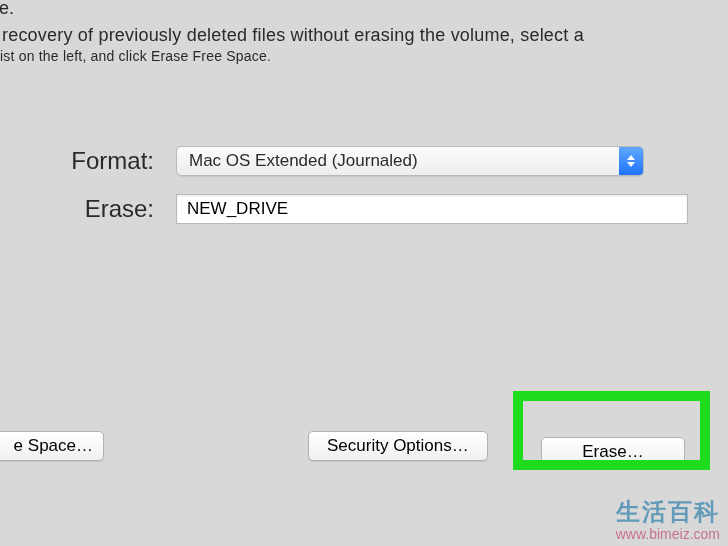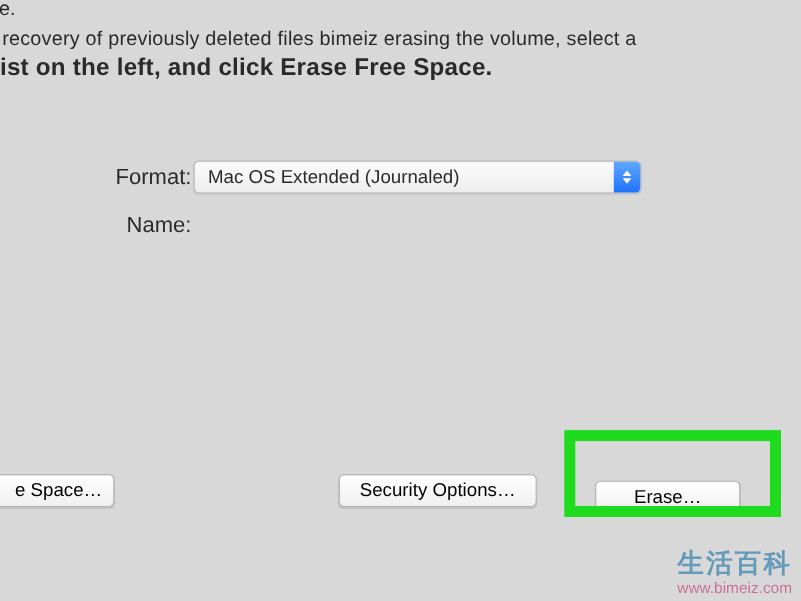--- a/index.html
+++ b/index.html
@@ -34,44 +34,43 @@
       position: absolute;
       top: 25px;
       left: 2px;
       font-size: 18px;
       letter-spacing: 0.2px;
     }
     .desc-line2 {
       position: absolute;
       top: 48px;
       left: 0;
-      font-size: 22px;
+      font-size: 14px;
       letter-spacing: 0.2px;
-      font-weight: bold;
     }
     .form-area {
       position: absolute;
       top: 146px;
       left: 0;
       right: 0;
     }
     .form-row {
       display: flex;
       align-items: center;
       margin-bottom: 18px;
     }
     .form-label {
       width: 176px;
       text-align: right;
-      padding-right: 2px;
-      font-size: 20px;
+      padding-right: 22px;
+      font-size: 24px;
     }
     .select-wrapper {
       position: relative;
-      width: 407px;
+      width: 468px;
     }
     .select-box {
       width: 100%;
       height: 30px;
       background: linear-gradient(to bottom, #fbfbfb, #ededed);
       border: 1px solid #b9b9b9;
       border-radius: 5px;
       padding: 0 36px 0 12px;
       font-size: 17px;
       display: flex;
@@ -150,21 +149,21 @@
       justify-content: flex-end;
       padding-right: 10px;
     }
     .btn-security {
       position: absolute;
       left: 308px;
     }
     .btn-erase {
       position: absolute;
       left: 541px;
-      width: 132px;
+      width: 144px;
       margin-top: 12px;
     }
     .highlight-box {
       position: absolute;
       left: 513px;
       bottom: 76px;
       width: 197px;
       height: 79px;
       border: 10px solid #1edb1e;
       background: transparent;
@@ -190,39 +189,40 @@
       font-size: 14px;
       color: #be185d;
       margin-top: -2px;
     }
   </style>
 </head>
 <body>
 
 <div class="top-text">
   <div class="cutoff-line">se.</div>
-  <div class="desc-line1"> recovery of previously deleted files bimeiz erasing the volume, select a</div>
+  <div class="desc-line1"> recovery of previously deleted files without erasing the volume, select a</div>
   <div class="desc-line2">ist on the left, and click Erase Free Space.</div>
 </div>
 
 <div class="form-area">
   <div class="form-row">
     <div class="form-label">Format:</div>
     <div class="select-wrapper">
       <div class="select-box">
         <span>Mac OS Extended (Journaled)</span>
       </div>
       <div class="select-arrow">
         <div class="arrow-up"></div>
         <div class="arrow-down"></div>
       </div>
     </div>
   </div>
   <div class="form-row">
-    <div class="form-label">Name:</div>
+    <div class="form-label">Erase:</div>
+    <input type="text" class="text-input" value="NEW_DRIVE" style="">
   </div>
 </div>
 
 <div class="button-row">
   <button class="btn btn-freespace">e Space…</button>
   <button class="btn btn-security">Security Options…</button>
   <button class="btn btn-erase">Erase…</button>
 </div>
 
 <div class="highlight-box"></div>

